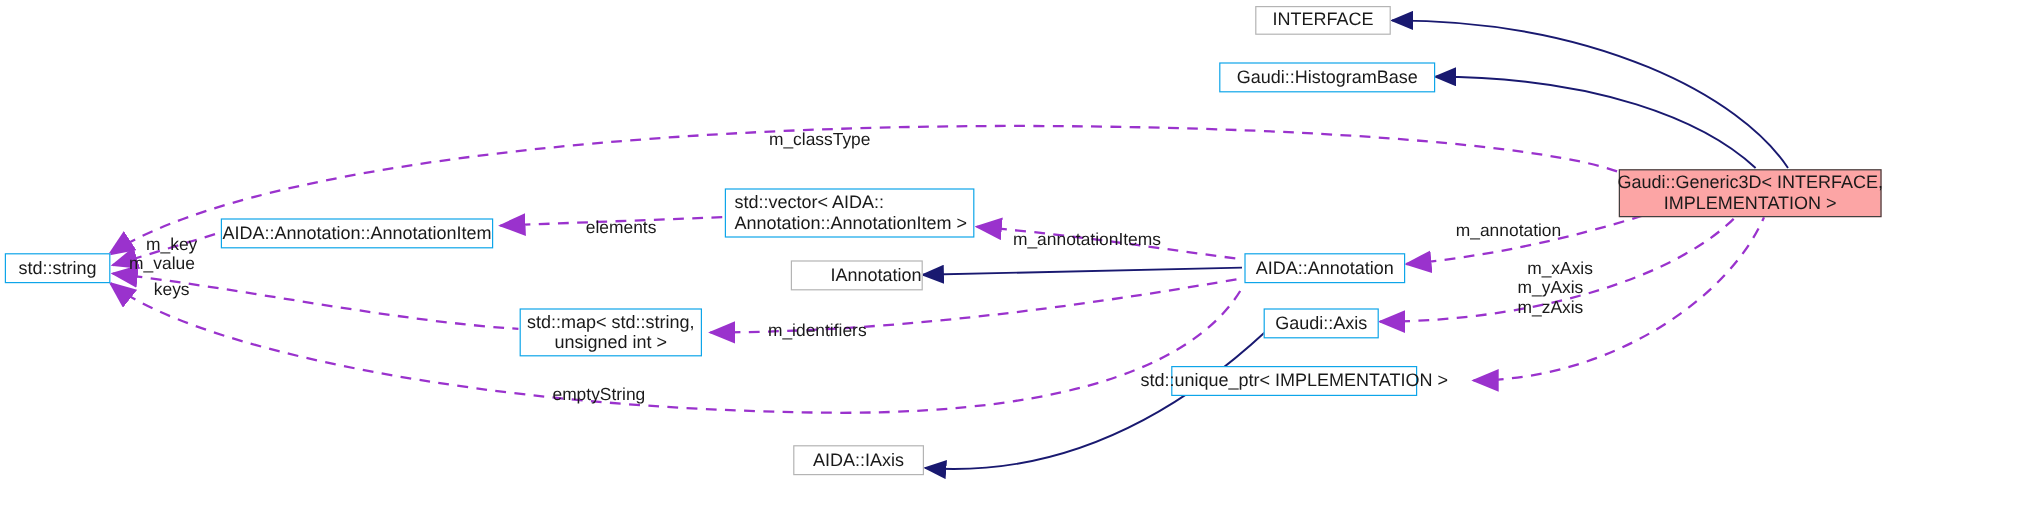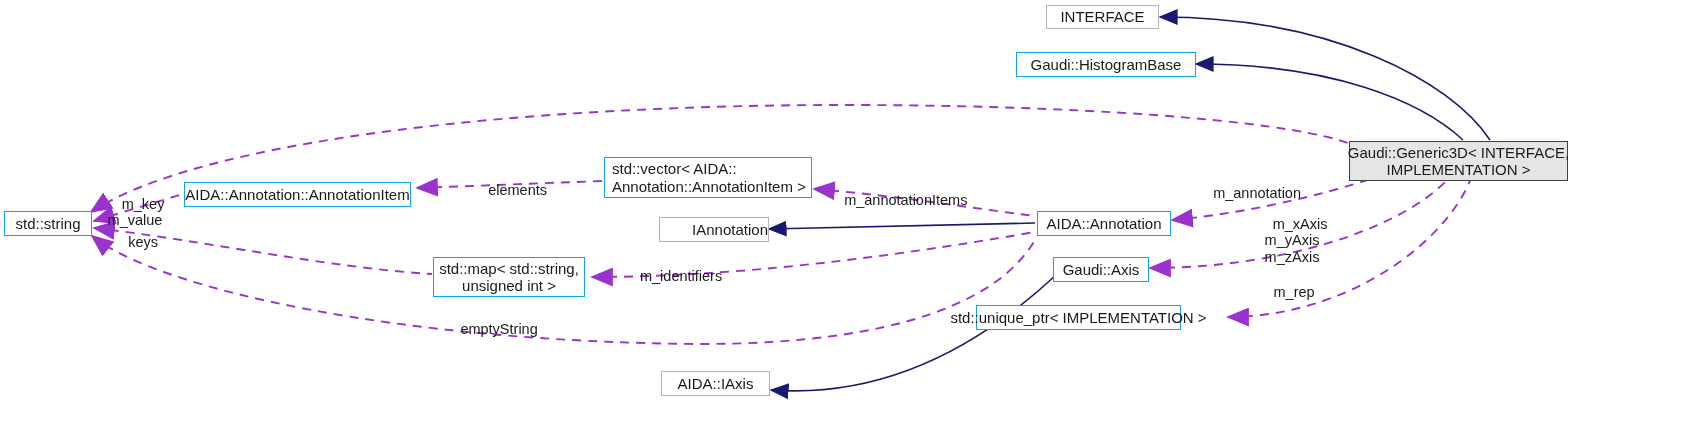--- a/index.html
+++ b/index.html
@@ -36,21 +36,21 @@
     color: #1a1a1a;
     line-height: 1.15;
     text-align: center;
     white-space: pre;
     z-index: 3;
   }
   .node.light {
     border-color: #b4b4b4;
   }
   .node.filled {
-    background: #e5e5e5;
+    background: #fca5a5;
     border-color: #404040;
   }
   .node.leftish {
     justify-content: flex-start;
     text-align: left;
     padding-left: 7px;
   }
   .edge-label {
     position: absolute;
     font-size: 14.5px;
@@ -178,20 +178,23 @@
   </div>
 
   <div class="node" style="left:976px; top:305px; width:205px; height:25px;">
     <span>std::unique_ptr&lt; IMPLEMENTATION &gt;</span>
   </div>
 
   <div class="node light" style="left:661px; top:371px; width:109px; height:25px;">
     <span>AIDA::IAxis</span>
   </div>
 
+  <div class="edge-label" style="left:600px; top:93px; width:150px;">
+    <span>m_classType</span>
+  </div>
 
   <div class="edge-label" style="left:437px; top:166px; width:145px;">
     <span>elements</span>
   </div>
 
   <div class="edge-label" style="left:88px; top:180px; width:94px;">
     <span>m_key
 m_value</span>
   </div>
 
@@ -210,21 +213,18 @@
   <div class="edge-label" style="left:1232px; top:200px; width:120px;">
     <span>m_xAxis
 m_yAxis
 m_zAxis</span>
   </div>
 
   <div class="edge-label" style="left:598px; top:252px; width:150px;">
     <span>m_identifiers</span>
   </div>
 
-  <div class="edge-label" style="left:1236px; top:268px; width:100px;">
-    <span>m_rep</span>
-  </div>
 
   <div class="edge-label" style="left:406px; top:305px; width:170px;">
     <span>emptyString</span>
   </div>
 
 </div>
 
 </body></html>

